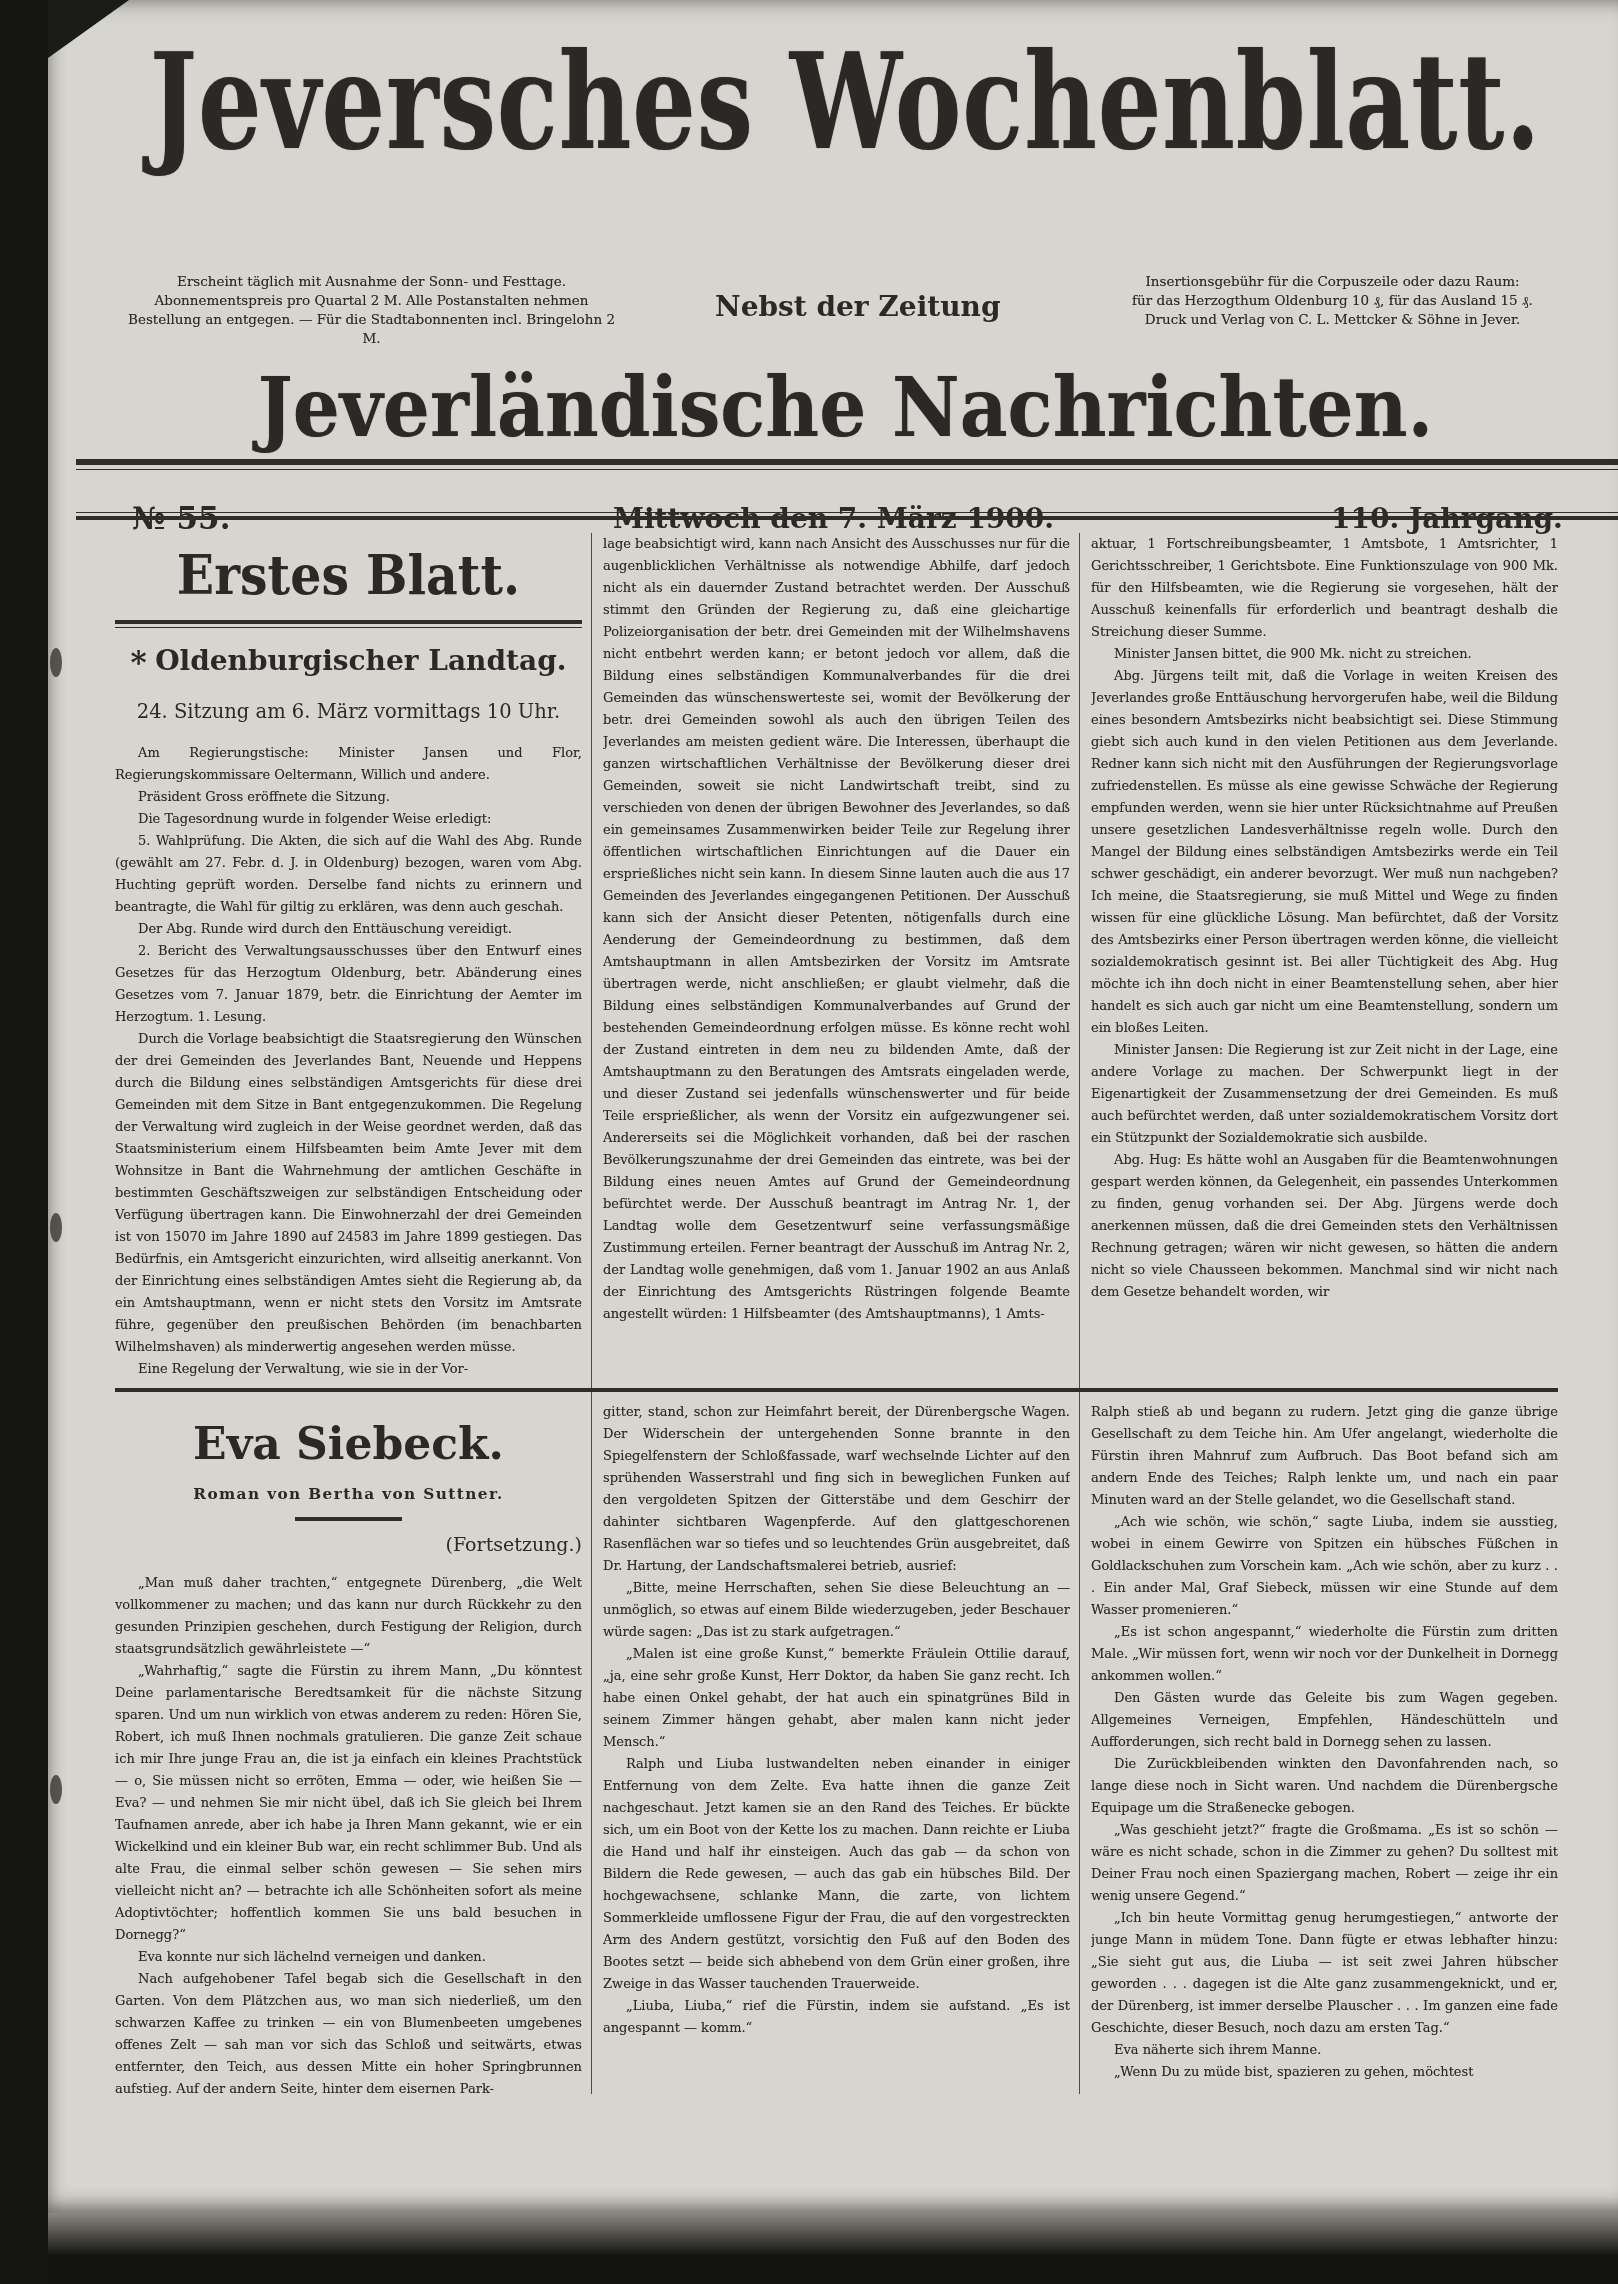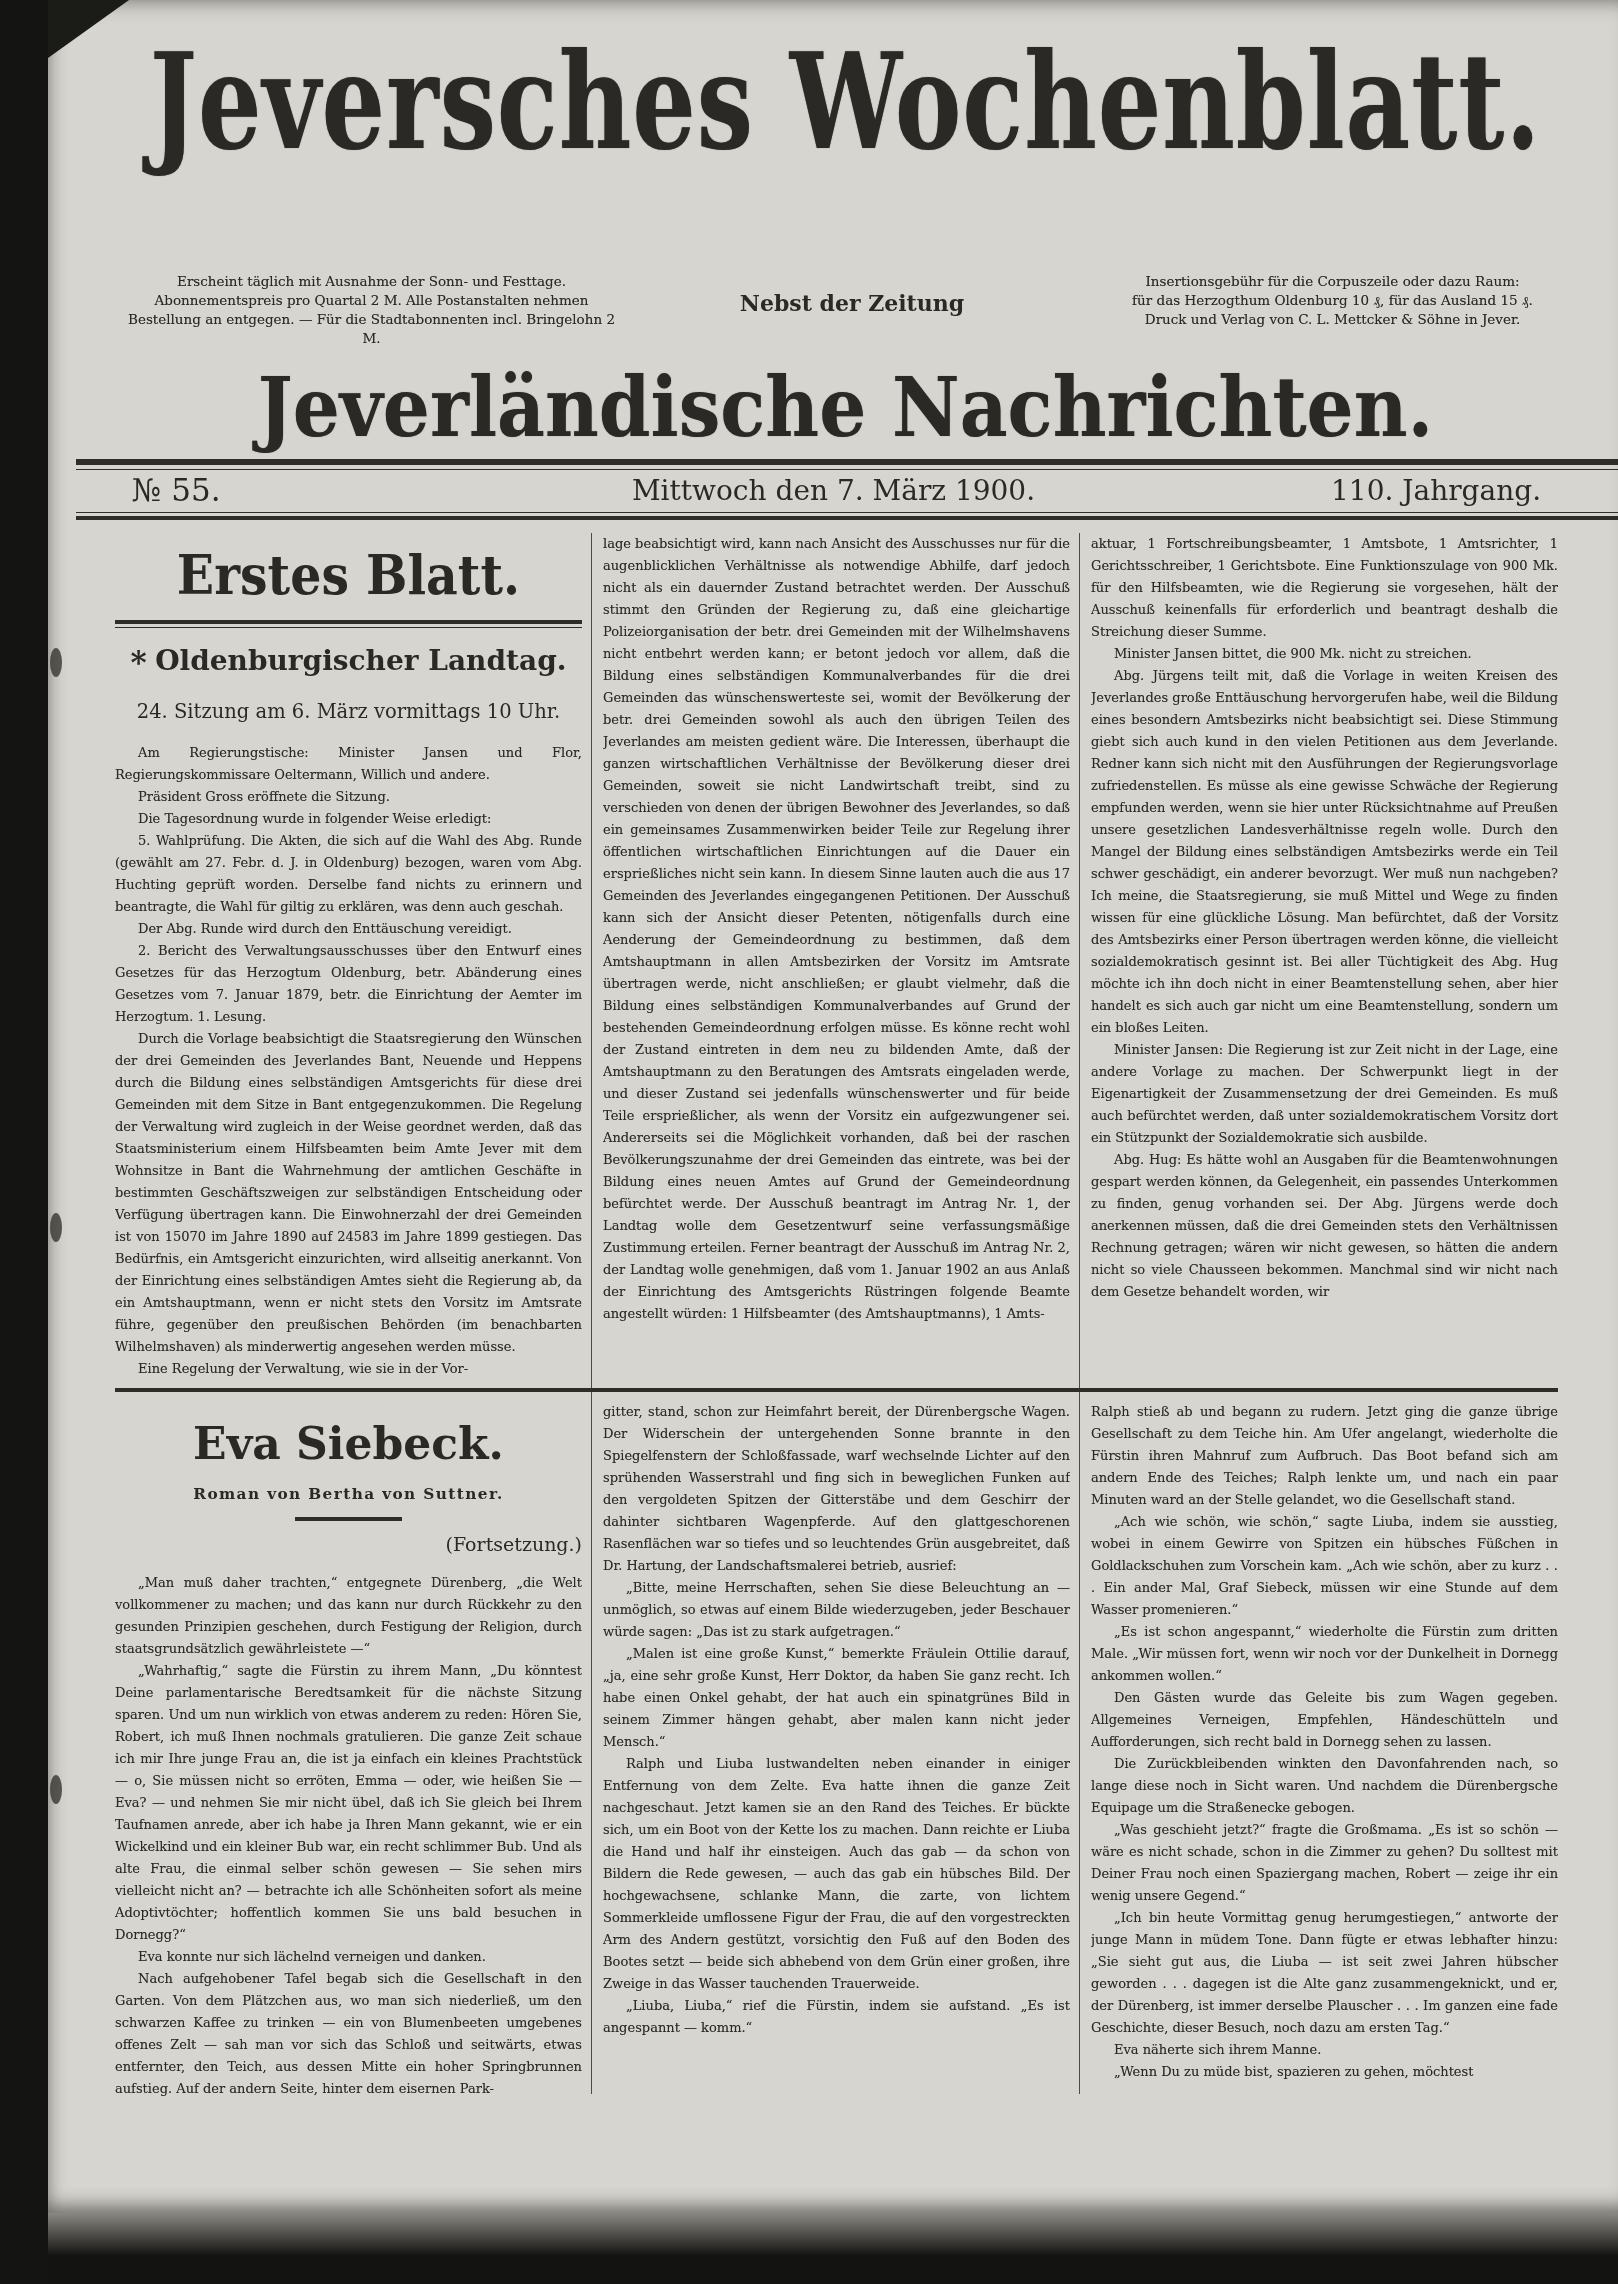--- a/index.html
+++ b/index.html
@@ -19,30 +19,30 @@
              background:#37352f;opacity:.8;}
   
   .masthead{position:absolute;left:0;top:24px;width:1595px;text-align:center;
             font-size:100px;font-weight:bold;letter-spacing:0.9px;white-space:nowrap;
             transform:scaleY(1.32);transform-origin:top center;
             text-shadow:0 0 0.9px rgba(30,28,24,.5);}
   .info-row{position:absolute;left:70px;top:272px;width:1468px;display:flex;
             justify-content:space-between;align-items:flex-start;}
   .info-block{width:507px;font-size:13.5px;line-height:19px;text-align:center;
               text-shadow:0 0 0.5px rgba(30,28,24,.4);}
-  .info-center{width:297px;padding-top:17.7px;font-size:22px;font-weight:bold;text-align:center;}
+  .info-center{width:297px;padding-top:17.7px;font-size:28px;font-weight:bold;text-align:right;}
   .masthead2{position:absolute;left:0;top:359px;width:1595px;text-align:center;
              font-size:74px;font-weight:bold;white-space:nowrap;
              transform:scaleY(1.12);transform-origin:top center;
              text-shadow:0 0 0.9px rgba(30,28,24,.5);}
   .rule-row{position:absolute;left:28px;width:1543px;}
   .head-rule-top{top:459px;height:4.2px;border-top:6px solid #2f2d28;border-bottom:1.9px solid #2f2d28;}
   .head-rule-bottom{top:511px;height:3.3px;border-top:1.9px solid #2f2d28;border-bottom:4.2px solid #2f2d28;}
-  .dateline{position:absolute;left:28px;top:470px;width:1543px;height:40px;
-            display:flex;align-items:center;font-weight:normal;}
+  .dateline{position:absolute;left:28px;top:498px;width:1543px;height:40px;
+            display:flex;align-items:center;font-weight:bold;}
   .dl-no{width:260px;padding-left:56px;font-size:31px;box-sizing:border-box;}
   .dl-date{flex:1;text-align:center;font-size:28px;}
   .dl-vol{width:288px;font-size:28px;text-align:left;}
   
   .vrule{position:absolute;top:533px;width:1.4px;height:1561px;background:#4c4a44;}
   .band{position:absolute;overflow:hidden;}
   .col{position:absolute;top:0;width:467px;overflow:hidden;}
   .para{margin:0;font-size:13px;line-height:22px;text-align:justify;text-indent:23px;
         text-shadow:0 0 0.5px rgba(30,28,24,.35);}
   .cont{text-indent:0;}

